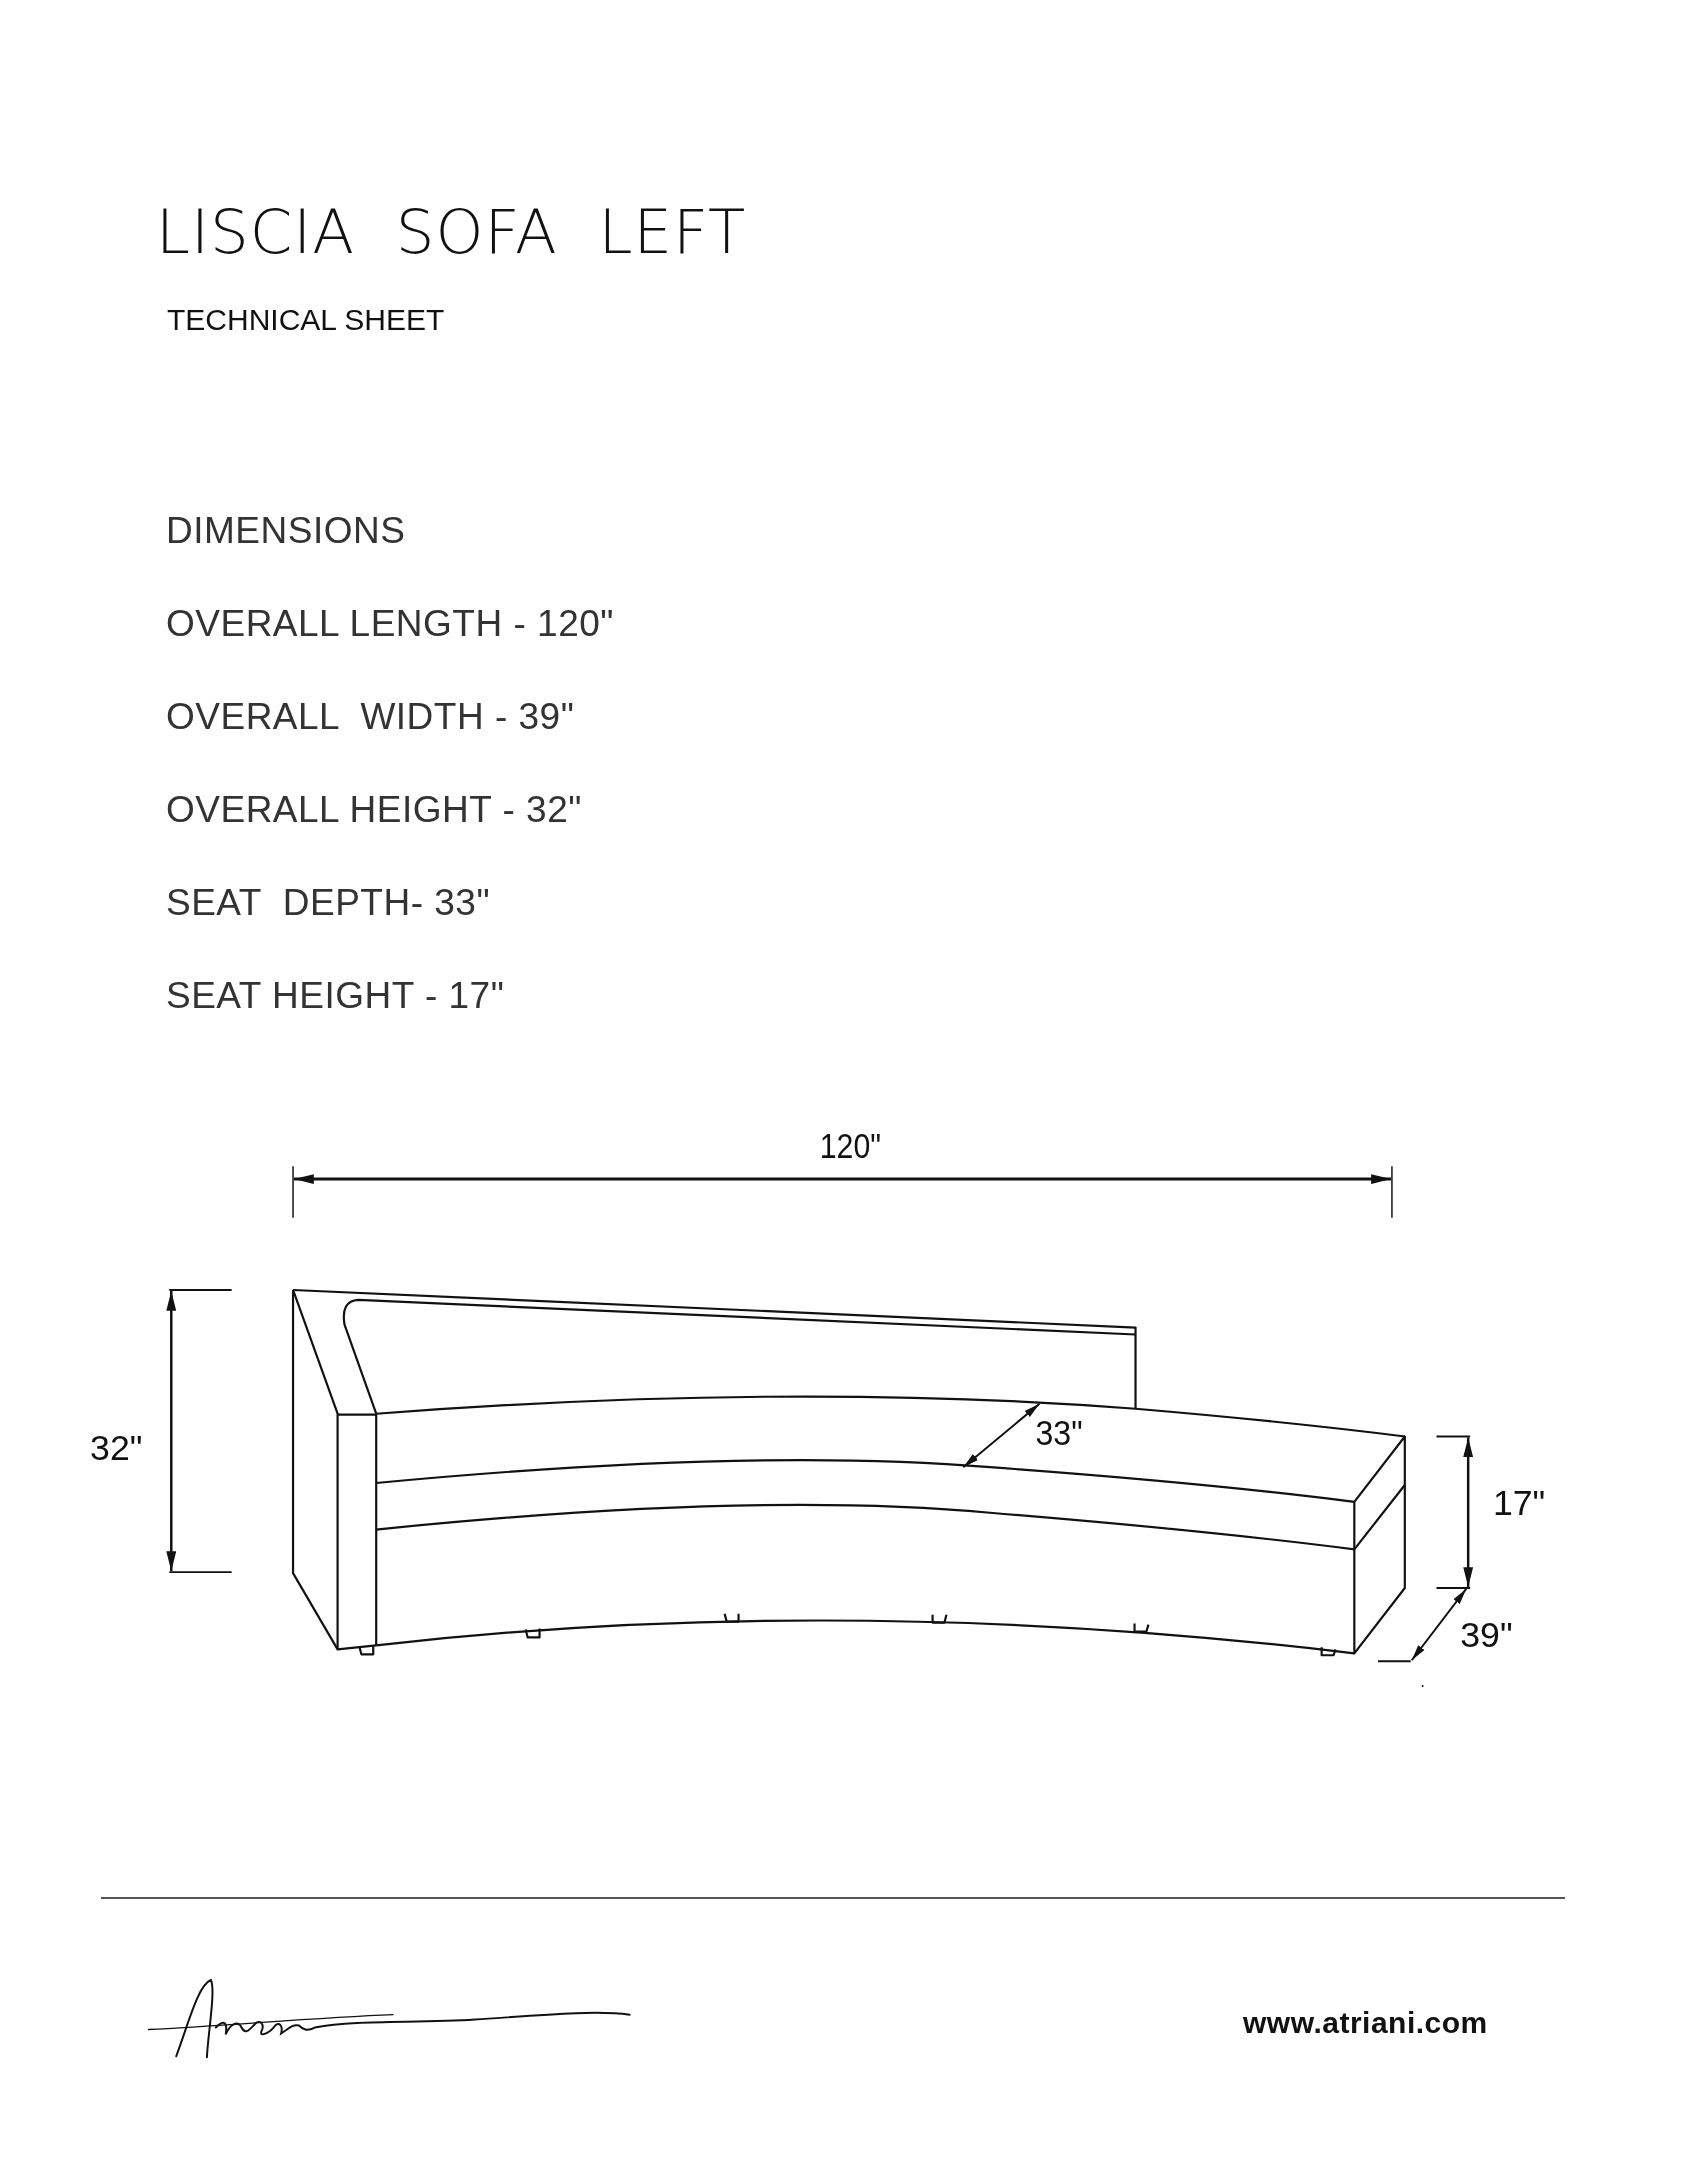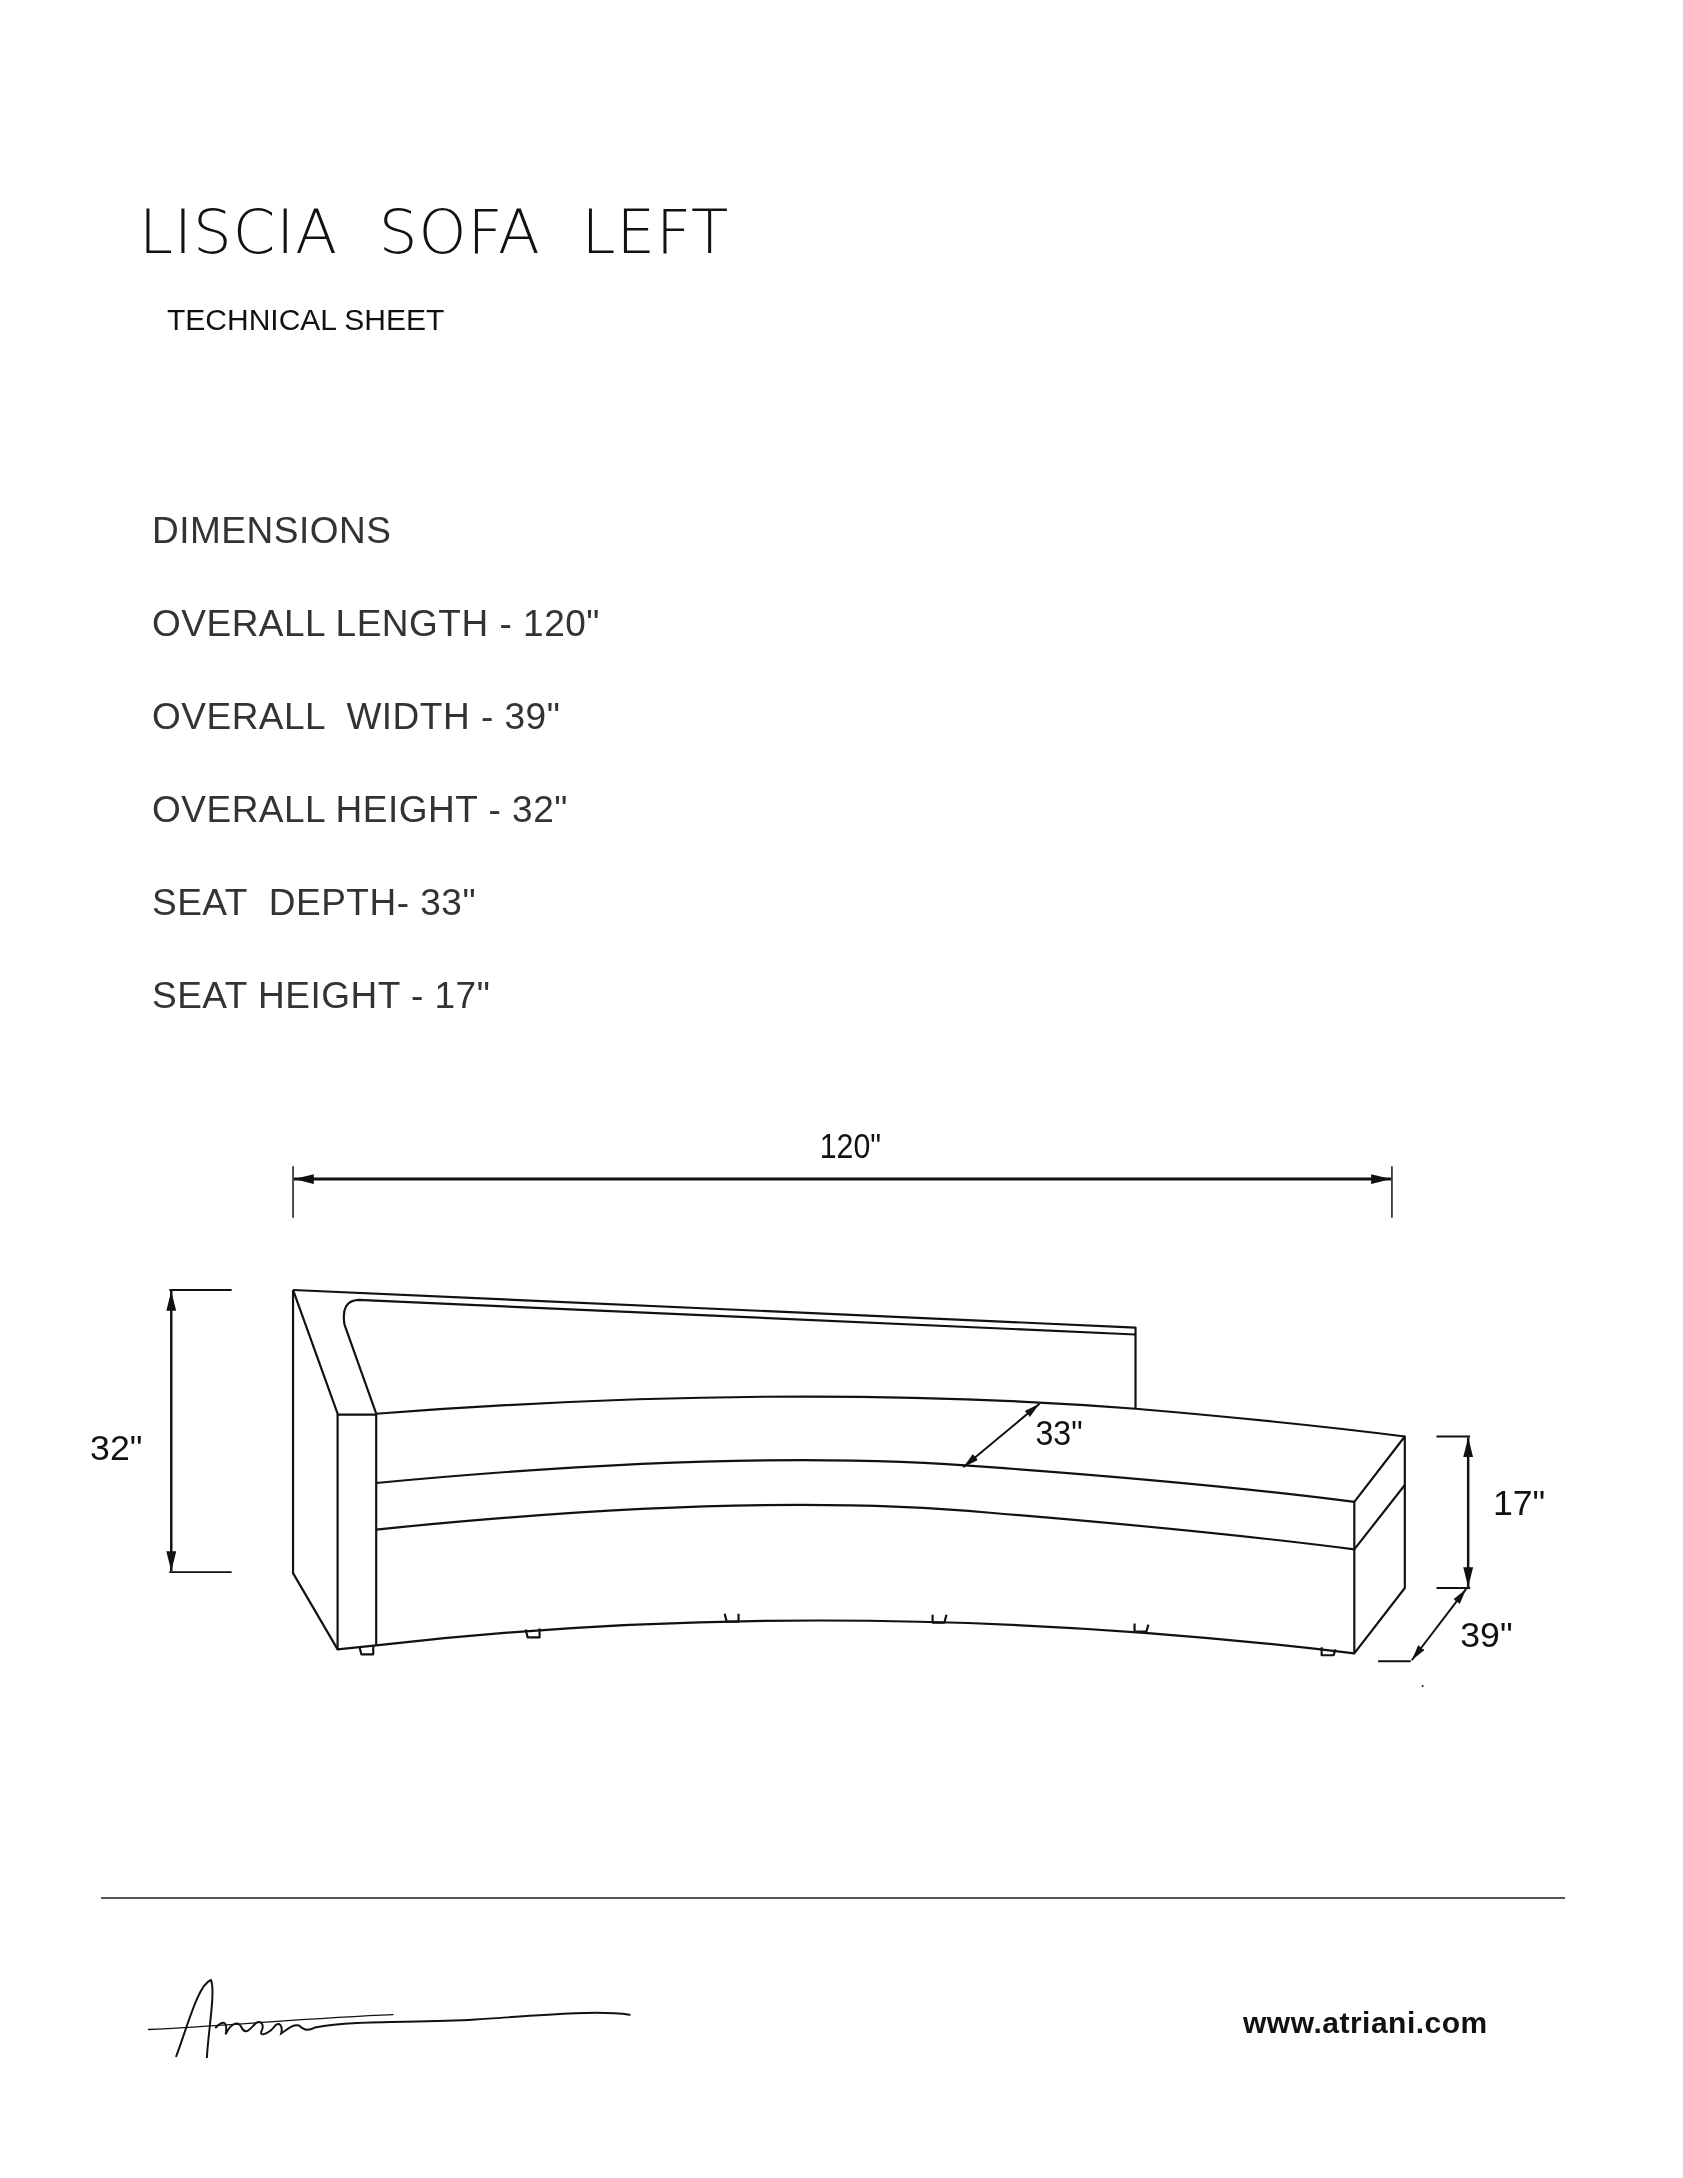--- a/index.html
+++ b/index.html
@@ -1,21 +1,21 @@
 <!DOCTYPE html>
 <html><head>
 <meta charset="utf-8">
 <style>
   html, body { margin: 0; padding: 0; background: #ffffff; }
   body { width: 1683px; height: 2178px; position: relative; overflow: hidden;
          font-family: "DejaVu Sans", "Liberation Sans", sans-serif; color: #1a1a1a; }
   .abs { position: absolute; white-space: pre; }
-  .title { left: 139px; top: 196px; font-size: 61px; letter-spacing: 1px; font-weight: 300; color: #111; font-family: "DejaVu Sans", sans-serif; }
+  .title { left: 156px; top: 196px; font-size: 61px; letter-spacing: 1px; font-weight: 300; color: #111; font-family: "DejaVu Sans", sans-serif; }
   .subtitle { left: 151px; top: 303px; font-size: 30px; letter-spacing: 0px; color: #111; font-family: "Liberation Sans", sans-serif; margin-left: 16px; }
-  .dims { left: 152px; top: 465px; }
+  .dims { left: 166px; top: 465px; }
   .dims div { font-size: 37px; line-height: 55px; color: #333; letter-spacing: 0.5px; font-family: "Liberation Sans", sans-serif; white-space: pre; }
   svg.drawing { position: absolute; left: 0; top: 0; }
   .dim-label { font-size: 36px; color: #111; font-family: "Liberation Sans", sans-serif; }
   .divider { position: absolute; left: 101px; top: 1897px; width: 1464px; height: 2px; background: #555; }
   .url { left: 1243px; top: 2006px; font-size: 30px; color: #111; letter-spacing: 0.5px; font-family: "Liberation Sans", sans-serif; font-weight: bold; }
 </style>
 </head>
 <body>
 
 <div class="abs title">LISCIA  SOFA  LEFT</div>

